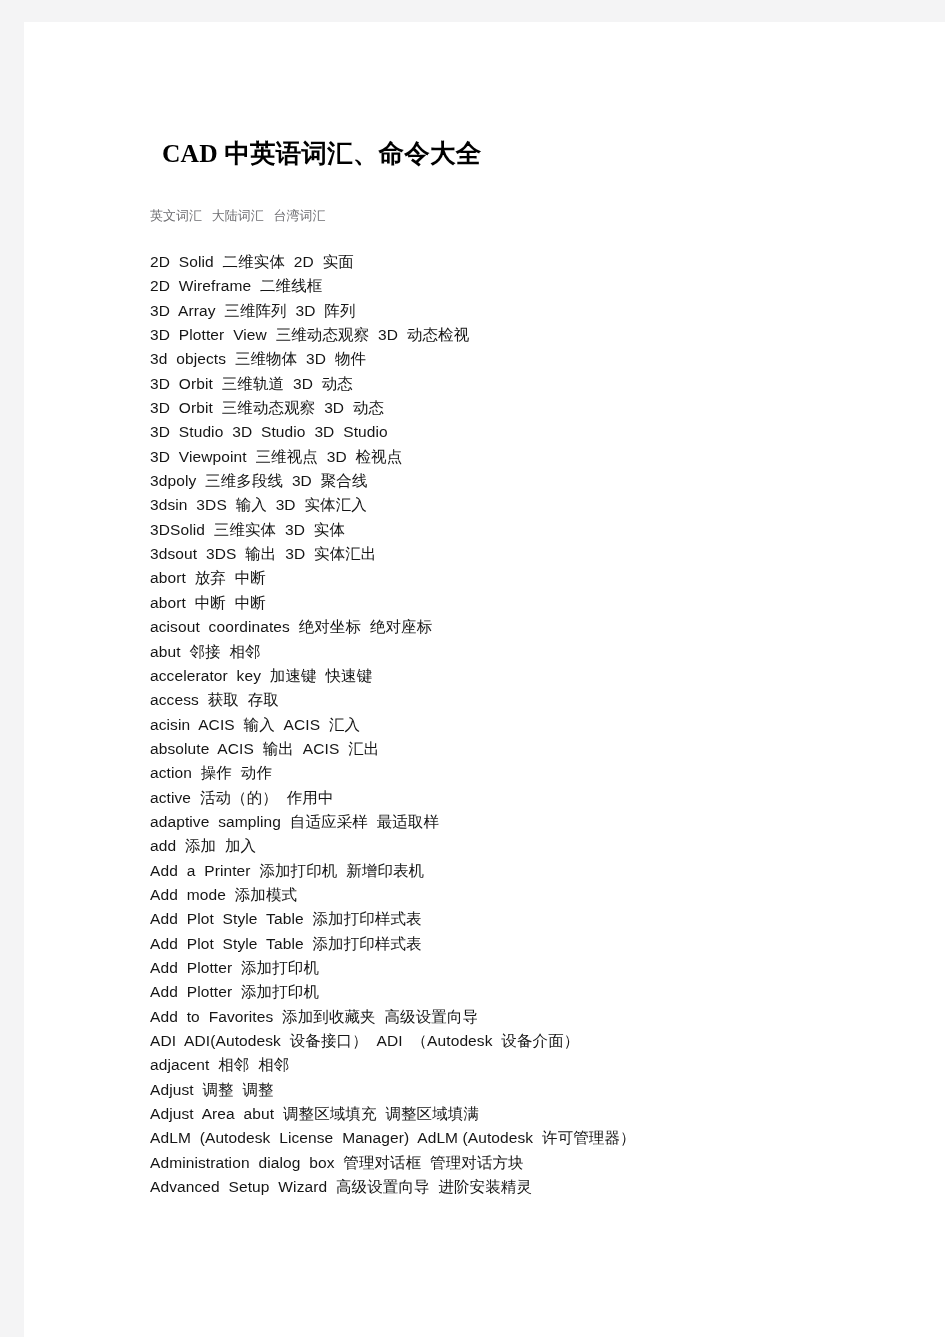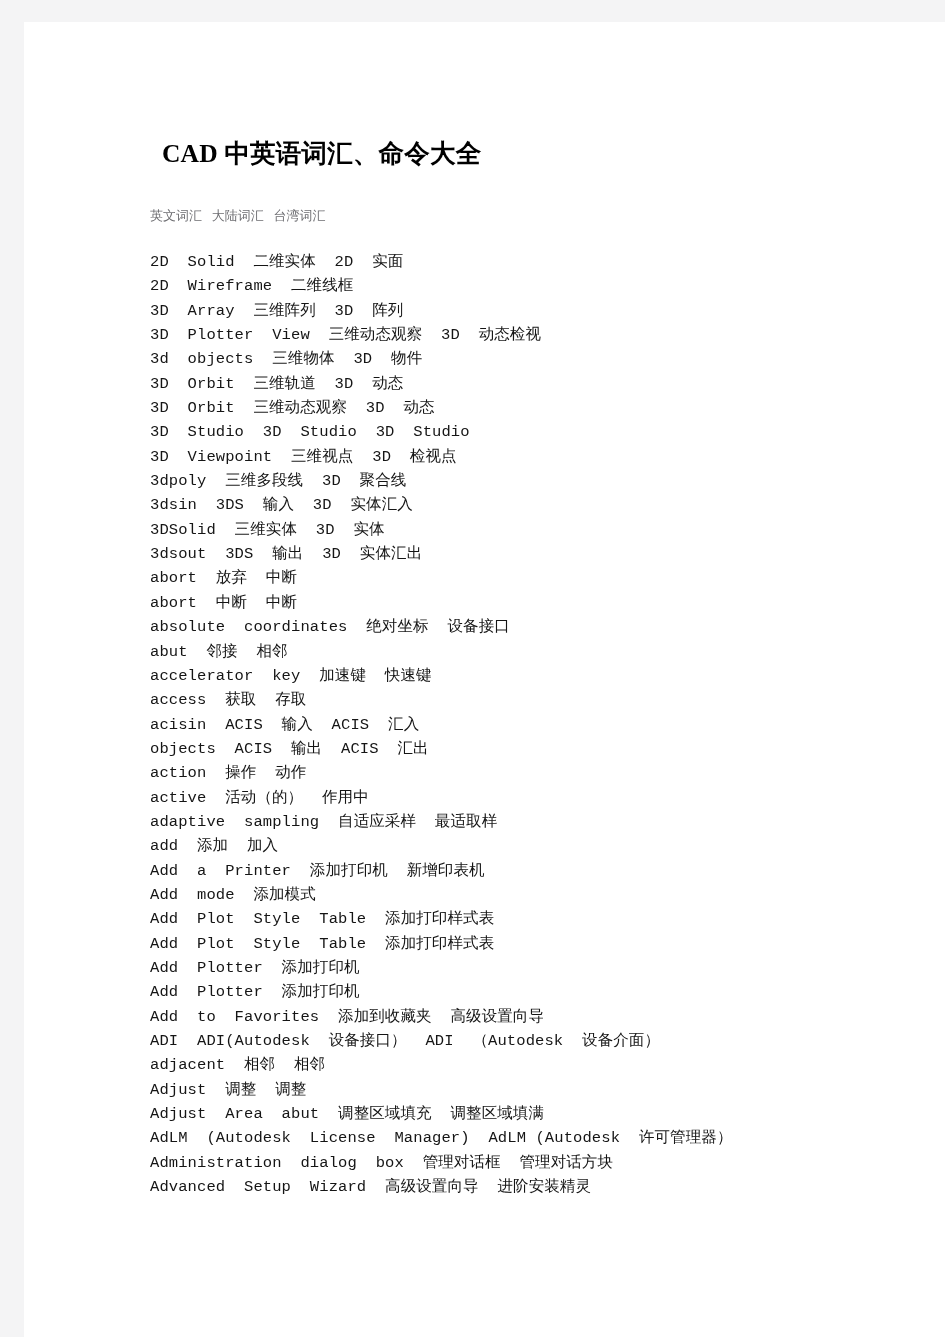--- a/index.html
+++ b/index.html
@@ -42,21 +42,21 @@
     font-family: "Liberation Serif", serif;
     font-size: 13px;
     line-height: 24px;
     color: #6e6e72;
     white-space: pre;
   }
   #glossary {
     margin-top: 22px;
   }
   .entry-line {
-    font-family: Liberation Mono, monospace;
+    font-family: Liberation Sans, sans-serif;
     font-size: 15.5px;
     line-height: 24.35px;
     color: #151515;
     white-space: pre;
     letter-spacing: 0.1px;
   }
 </style>
 </head>
 <body>
 
@@ -76,26 +76,26 @@
         <div class="entry-line">3D  Orbit  三维轨道  3D  动态</div>
         <div class="entry-line">3D  Orbit  三维动态观察  3D  动态</div>
         <div class="entry-line">3D  Studio  3D  Studio  3D  Studio</div>
         <div class="entry-line">3D  Viewpoint  三维视点  3D  检视点</div>
         <div class="entry-line">3dpoly  三维多段线  3D  聚合线</div>
         <div class="entry-line">3dsin  3DS  输入  3D  实体汇入</div>
         <div class="entry-line">3DSolid  三维实体  3D  实体</div>
         <div class="entry-line">3dsout  3DS  输出  3D  实体汇出</div>
         <div class="entry-line">abort  放弃  中断</div>
         <div class="entry-line">abort  中断  中断</div>
-        <div class="entry-line">absolute  coordinates  绝对坐标  设备接口</div>
+        <div class="entry-line">acisout  coordinates  绝对坐标  绝对座标</div>
         <div class="entry-line">abut  邻接  相邻</div>
         <div class="entry-line">accelerator  key  加速键  快速键</div>
         <div class="entry-line">access  获取  存取</div>
         <div class="entry-line">acisin  ACIS  输入  ACIS  汇入</div>
-        <div class="entry-line">objects  ACIS  输出  ACIS  汇出</div>
+        <div class="entry-line">absolute  ACIS  输出  ACIS  汇出</div>
         <div class="entry-line">action  操作  动作</div>
         <div class="entry-line">active  活动（的）  作用中</div>
         <div class="entry-line">adaptive  sampling  自适应采样  最适取样</div>
         <div class="entry-line">add  添加  加入</div>
         <div class="entry-line">Add  a  Printer  添加打印机  新增印表机</div>
         <div class="entry-line">Add  mode  添加模式</div>
         <div class="entry-line">Add  Plot  Style  Table  添加打印样式表</div>
         <div class="entry-line">Add  Plot  Style  Table  添加打印样式表</div>
         <div class="entry-line">Add  Plotter  添加打印机</div>
         <div class="entry-line">Add  Plotter  添加打印机</div>

